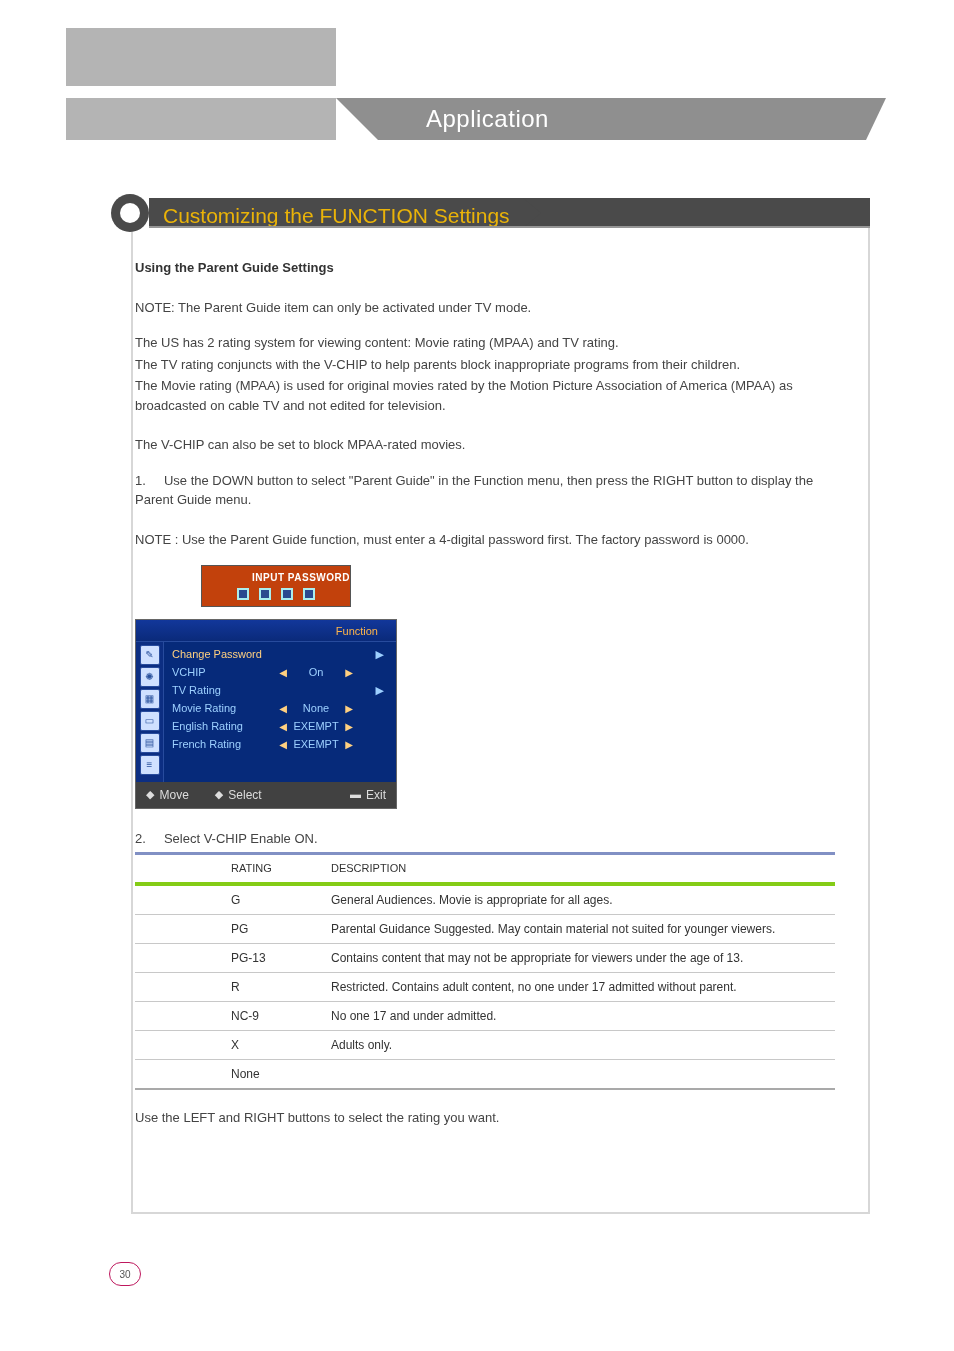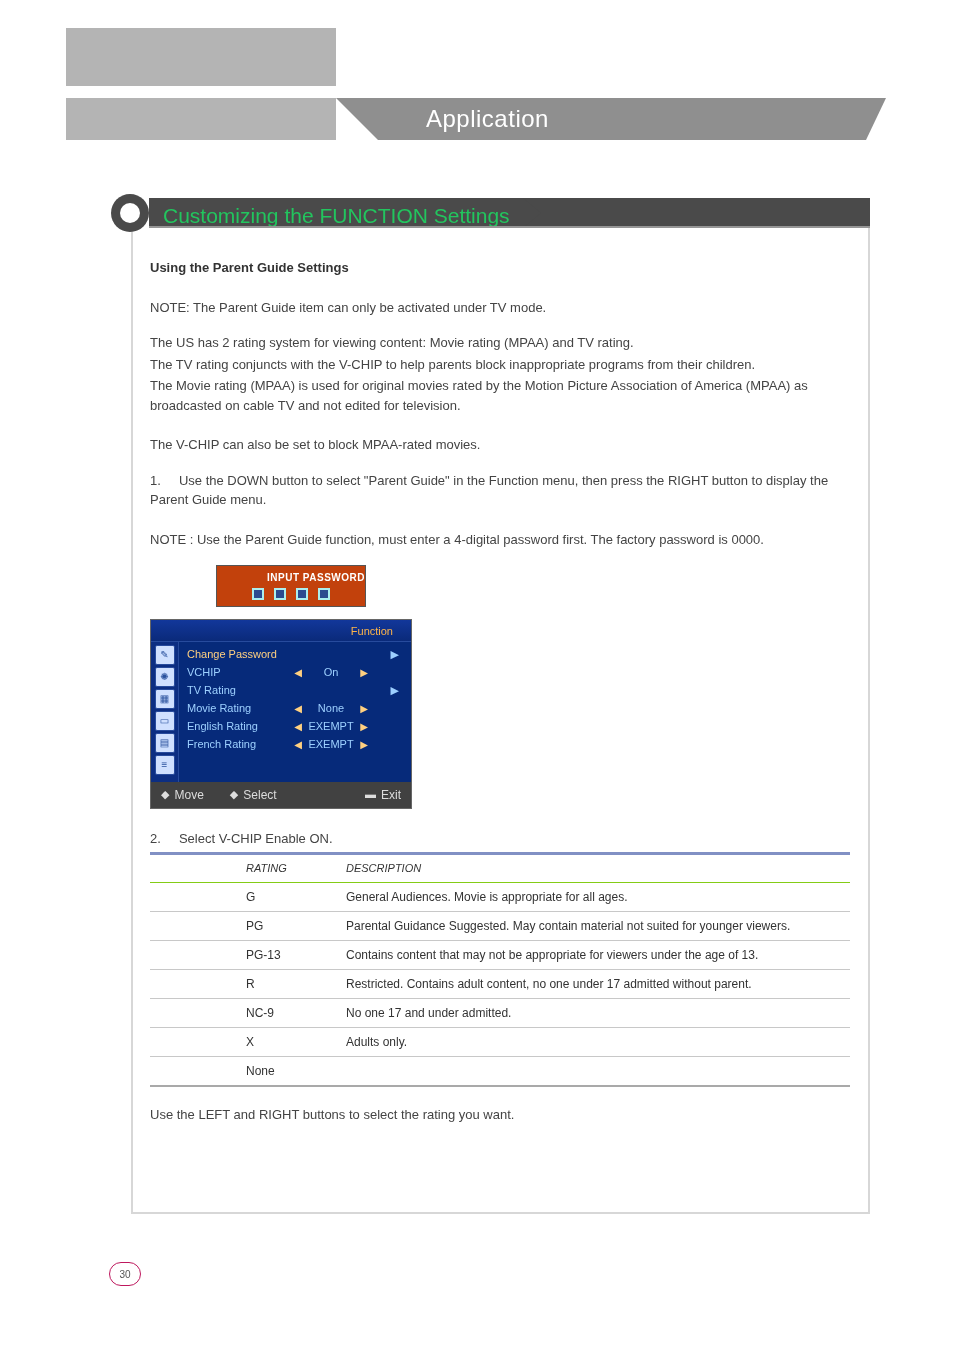--- a/index.html
+++ b/index.html
@@ -86,21 +86,21 @@
     content: '';
     position: absolute;
     left: 9px; top: 9px;
     width: 20px; height: 20px;
     border-radius: 50%;
     background: #fff;
   }
   .section-bar-flag {
     height: 30px;
     background: #4a4a4a;
-    color: #22c55e;
+    color: #eab308;
     font-size: 21px;
     padding: 2px 14px 0 14px;
     white-space: nowrap;
   }
   .section-bar-tri {
     width: 0; height: 0;
     border-top: 15px solid transparent;
     border-bottom: 15px solid transparent;
     border-left: 18px solid #4a4a4a;
     margin-left: -1px;
@@ -125,21 +125,21 @@
   }
   .section-line4 {
     position: absolute;
     left: 868px; top: 228px;
     width: 2px; height: 986px;
     background: #d7d7d7;
   }
 
   .content {
     position: absolute;
-    left: 150px; top: 258px;
+    left: 135px; top: 258px;
     width: 700px;
   }
   .content p { margin-bottom: 2px; }
   .content .para { margin-bottom: 16px; margin-top: 20px; }
   .content b { font-weight: bold; color: #333; }
 
   .pw-box {
     width: 150px;
     margin: 8px 0 12px 66px;
     border: 1px solid #555;
@@ -222,24 +222,23 @@
     margin-top: 4px;
   }
   table.ratings th, table.ratings td {
     text-align: left;
     padding: 5px 6px;
     border-bottom: 1px solid #c8c8c8;
     font-weight: normal;
   }
   table.ratings thead th {
     border-top: 3px solid #8190c4;
-    border-bottom: 1px solid #84cc16;
+    border-bottom: 4px solid #84cc16;
     font-size: 11px;
     color: #333;
-    font-style: italic;
   }
   table.ratings td:first-child, table.ratings th:first-child {
     padding-left: 96px;
     width: 190px;
   }
   table.ratings tbody tr:last-child td { border-bottom: 2px solid #a9a9a9; }
 
   .pagenum {
     position: absolute;
     left: 109px; top: 1262px;

